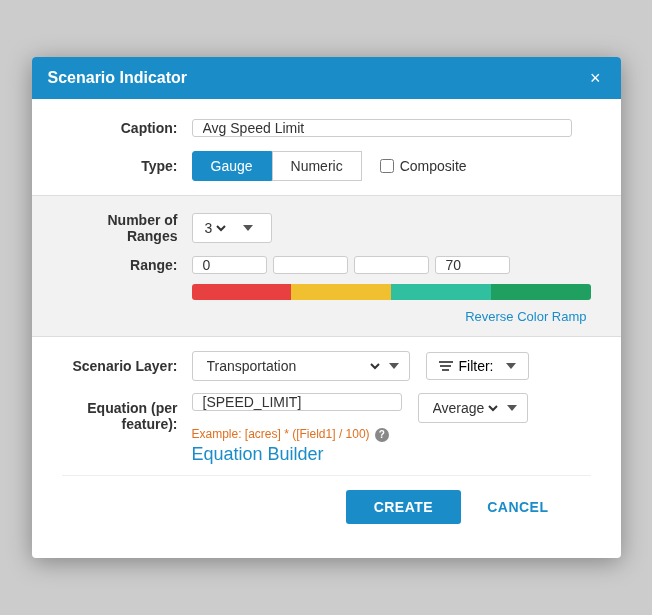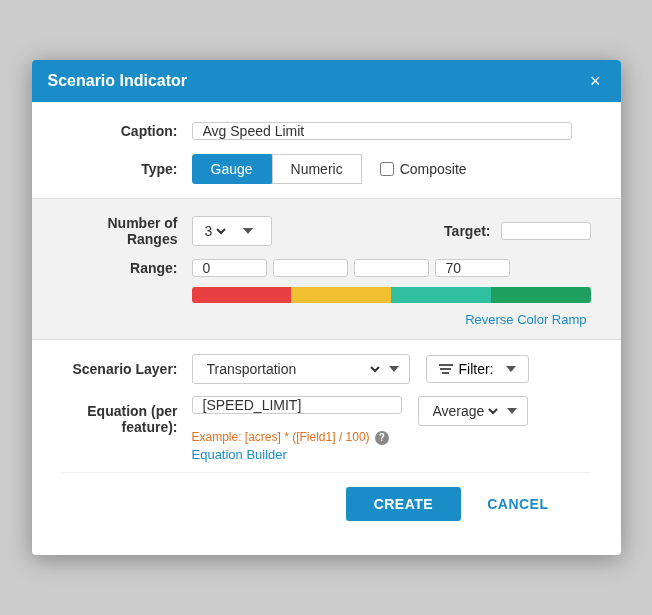--- a/index.html
+++ b/index.html
@@ -292,21 +292,21 @@
       cursor: pointer;
     }
     .equation-hint {
       font-size: 12px;
       color: #e07020;
       margin-top: 4px;
     }
     .equation-builder-link {
       color: #1a8dc8;
       cursor: pointer;
-      font-size: 13px;
+      font-size: 18px;
       text-decoration: none;
       display: inline-block;
       margin-top: 2px;
     }
     .help-icon {
       display: inline-block;
       width: 14px;
       height: 14px;
       border-radius: 50%;
       background: #888;
@@ -399,24 +399,20 @@
       <div class="ranges-row">
         <span class="ranges-label">Number of Ranges</span>
         <div class="select-dropdown">
           <select>
             <option>3</option>
             <option>2</option>
             <option>4</option>
             <option>5</option>
           </select>
           <span class="dropdown-arrow"></span>
-        </div>
-        <div class="target-group">
-          <span class="target-label">Target:</span>
-          <input type="text" class="target-input" style="">
         </div>
       </div>
 
       <div class="range-inputs-row">
         <span class="range-label">Range:</span>
         <div class="range-inputs">
           <input type="text" class="range-input" value="0" style="">
           <input type="text" class="range-input" value="" style="">
           <input type="text" class="range-input" value="" style="">
           <input type="text" class="range-input" value="70" style="">

